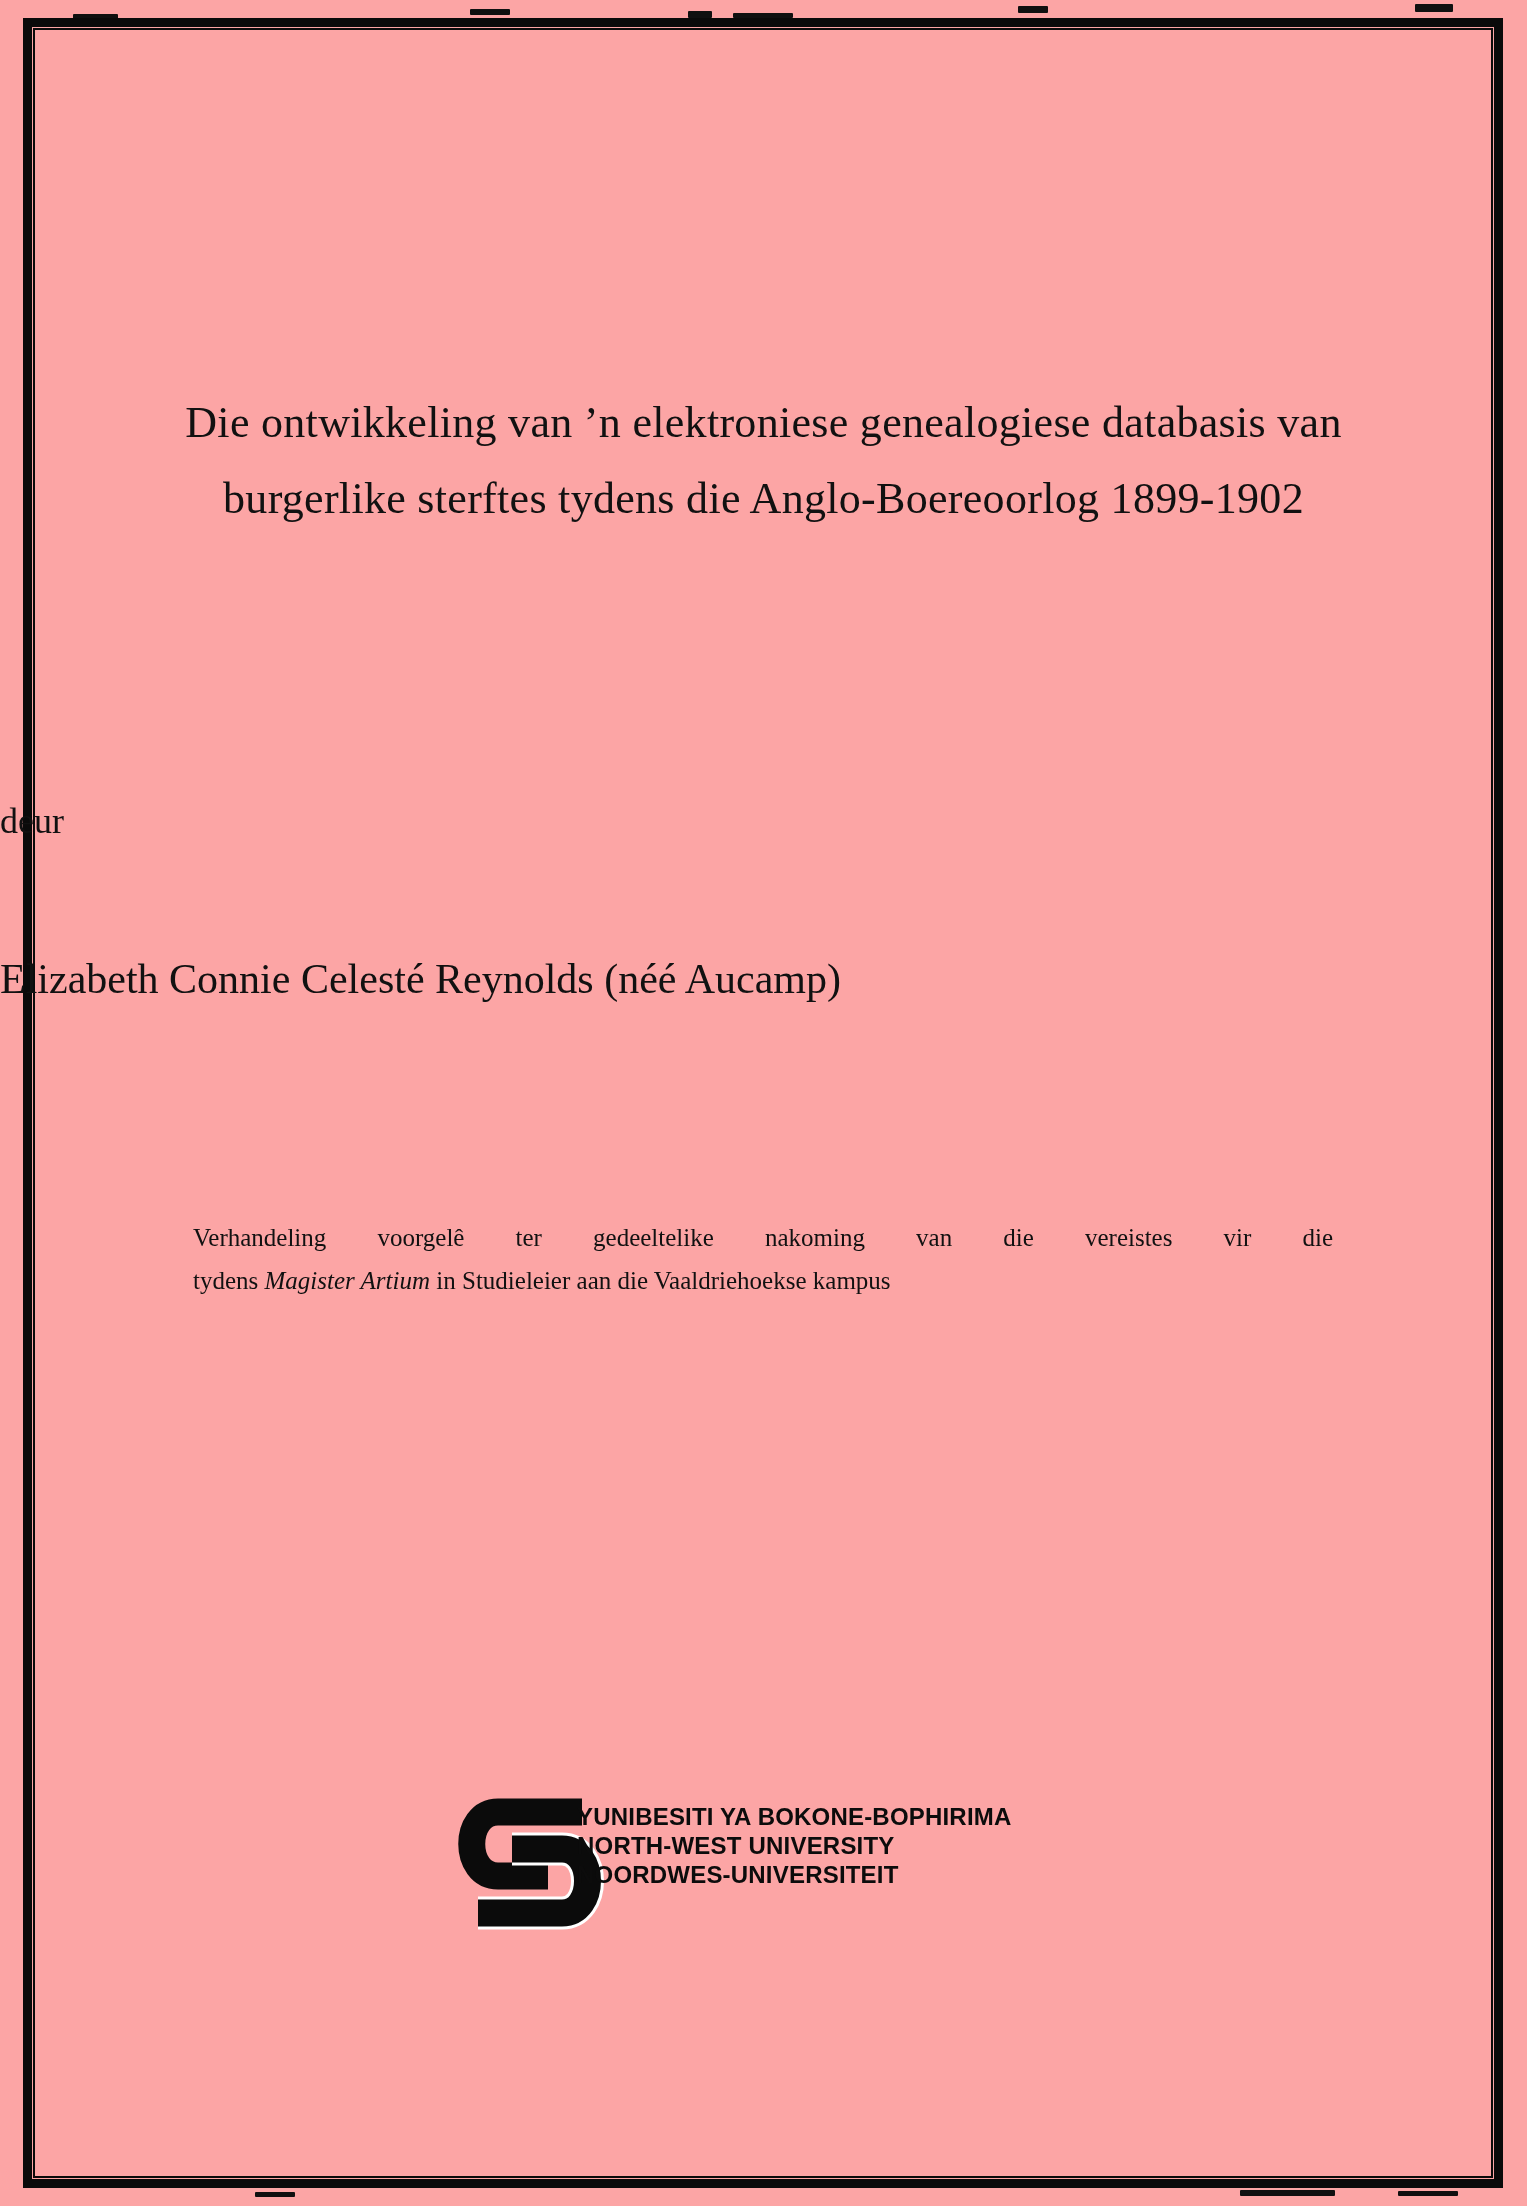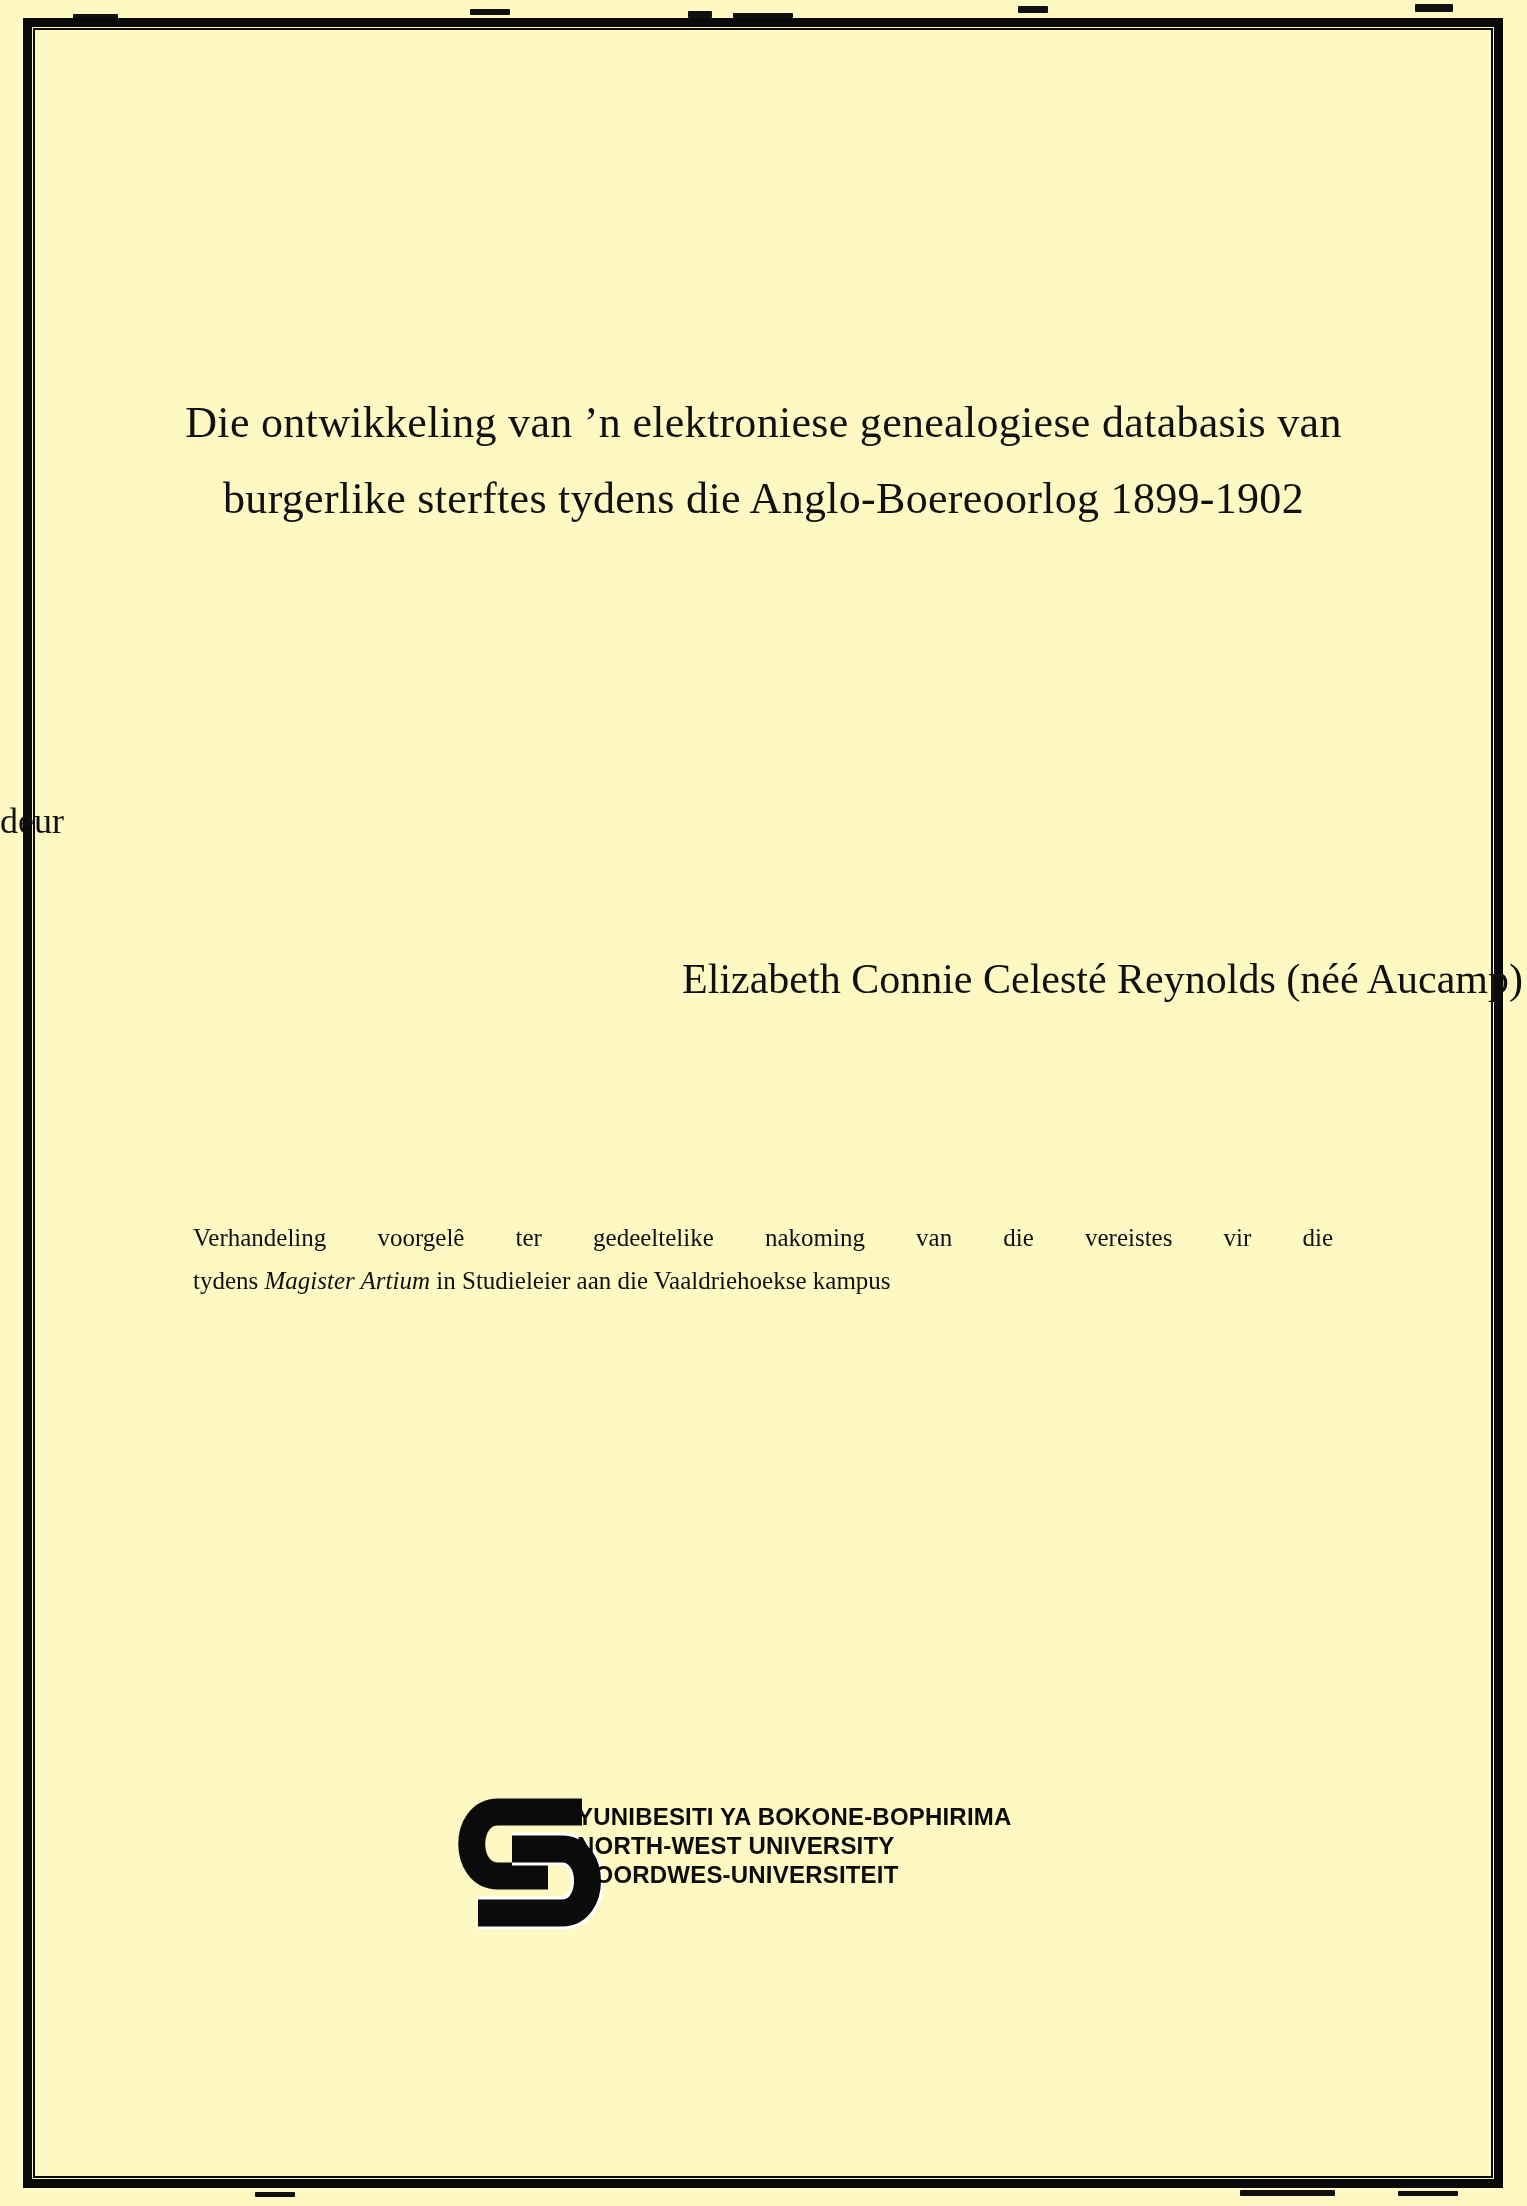--- a/index.html
+++ b/index.html
@@ -1,20 +1,20 @@
 <!DOCTYPE html>
 <html><head>
 <meta charset="utf-8">
 <style>
   html, body { margin: 0; padding: 0; background: #e8e8e8; }
   .page {
     position: relative;
     width: 1527px;
     height: 2206px;
-    background: #fef9c3;
+    background: #fca5a5;
     overflow: hidden;
     font-family: "Liberation Serif", "DejaVu Serif", serif;
     color: #111111;
   }
   
   .frame {
     position: absolute;
     left: 23px; top: 18px; right: 24px; bottom: 18px;
     border: 9px solid #0a0a0a;
   }
@@ -37,22 +37,22 @@
   }
   .byline {
     position: absolute;
     left: 0; right: 0; top: 806px;
     text-align: left;
     font-size: 36px;
     line-height: 30px;
   }
   .author {
     position: absolute;
-    left: 0; right: 4px; top: 958px;
-    text-align: right;
+    left: 0; right: 16px; top: 958px;
+    text-align: left;
     font-size: 42px;
     line-height: 42px;
     white-space: nowrap;
   }
   .statement {
     position: absolute;
     left: 193px; top: 1216px;
     width: 1140px;
     font-size: 25px;
     line-height: 43px;

